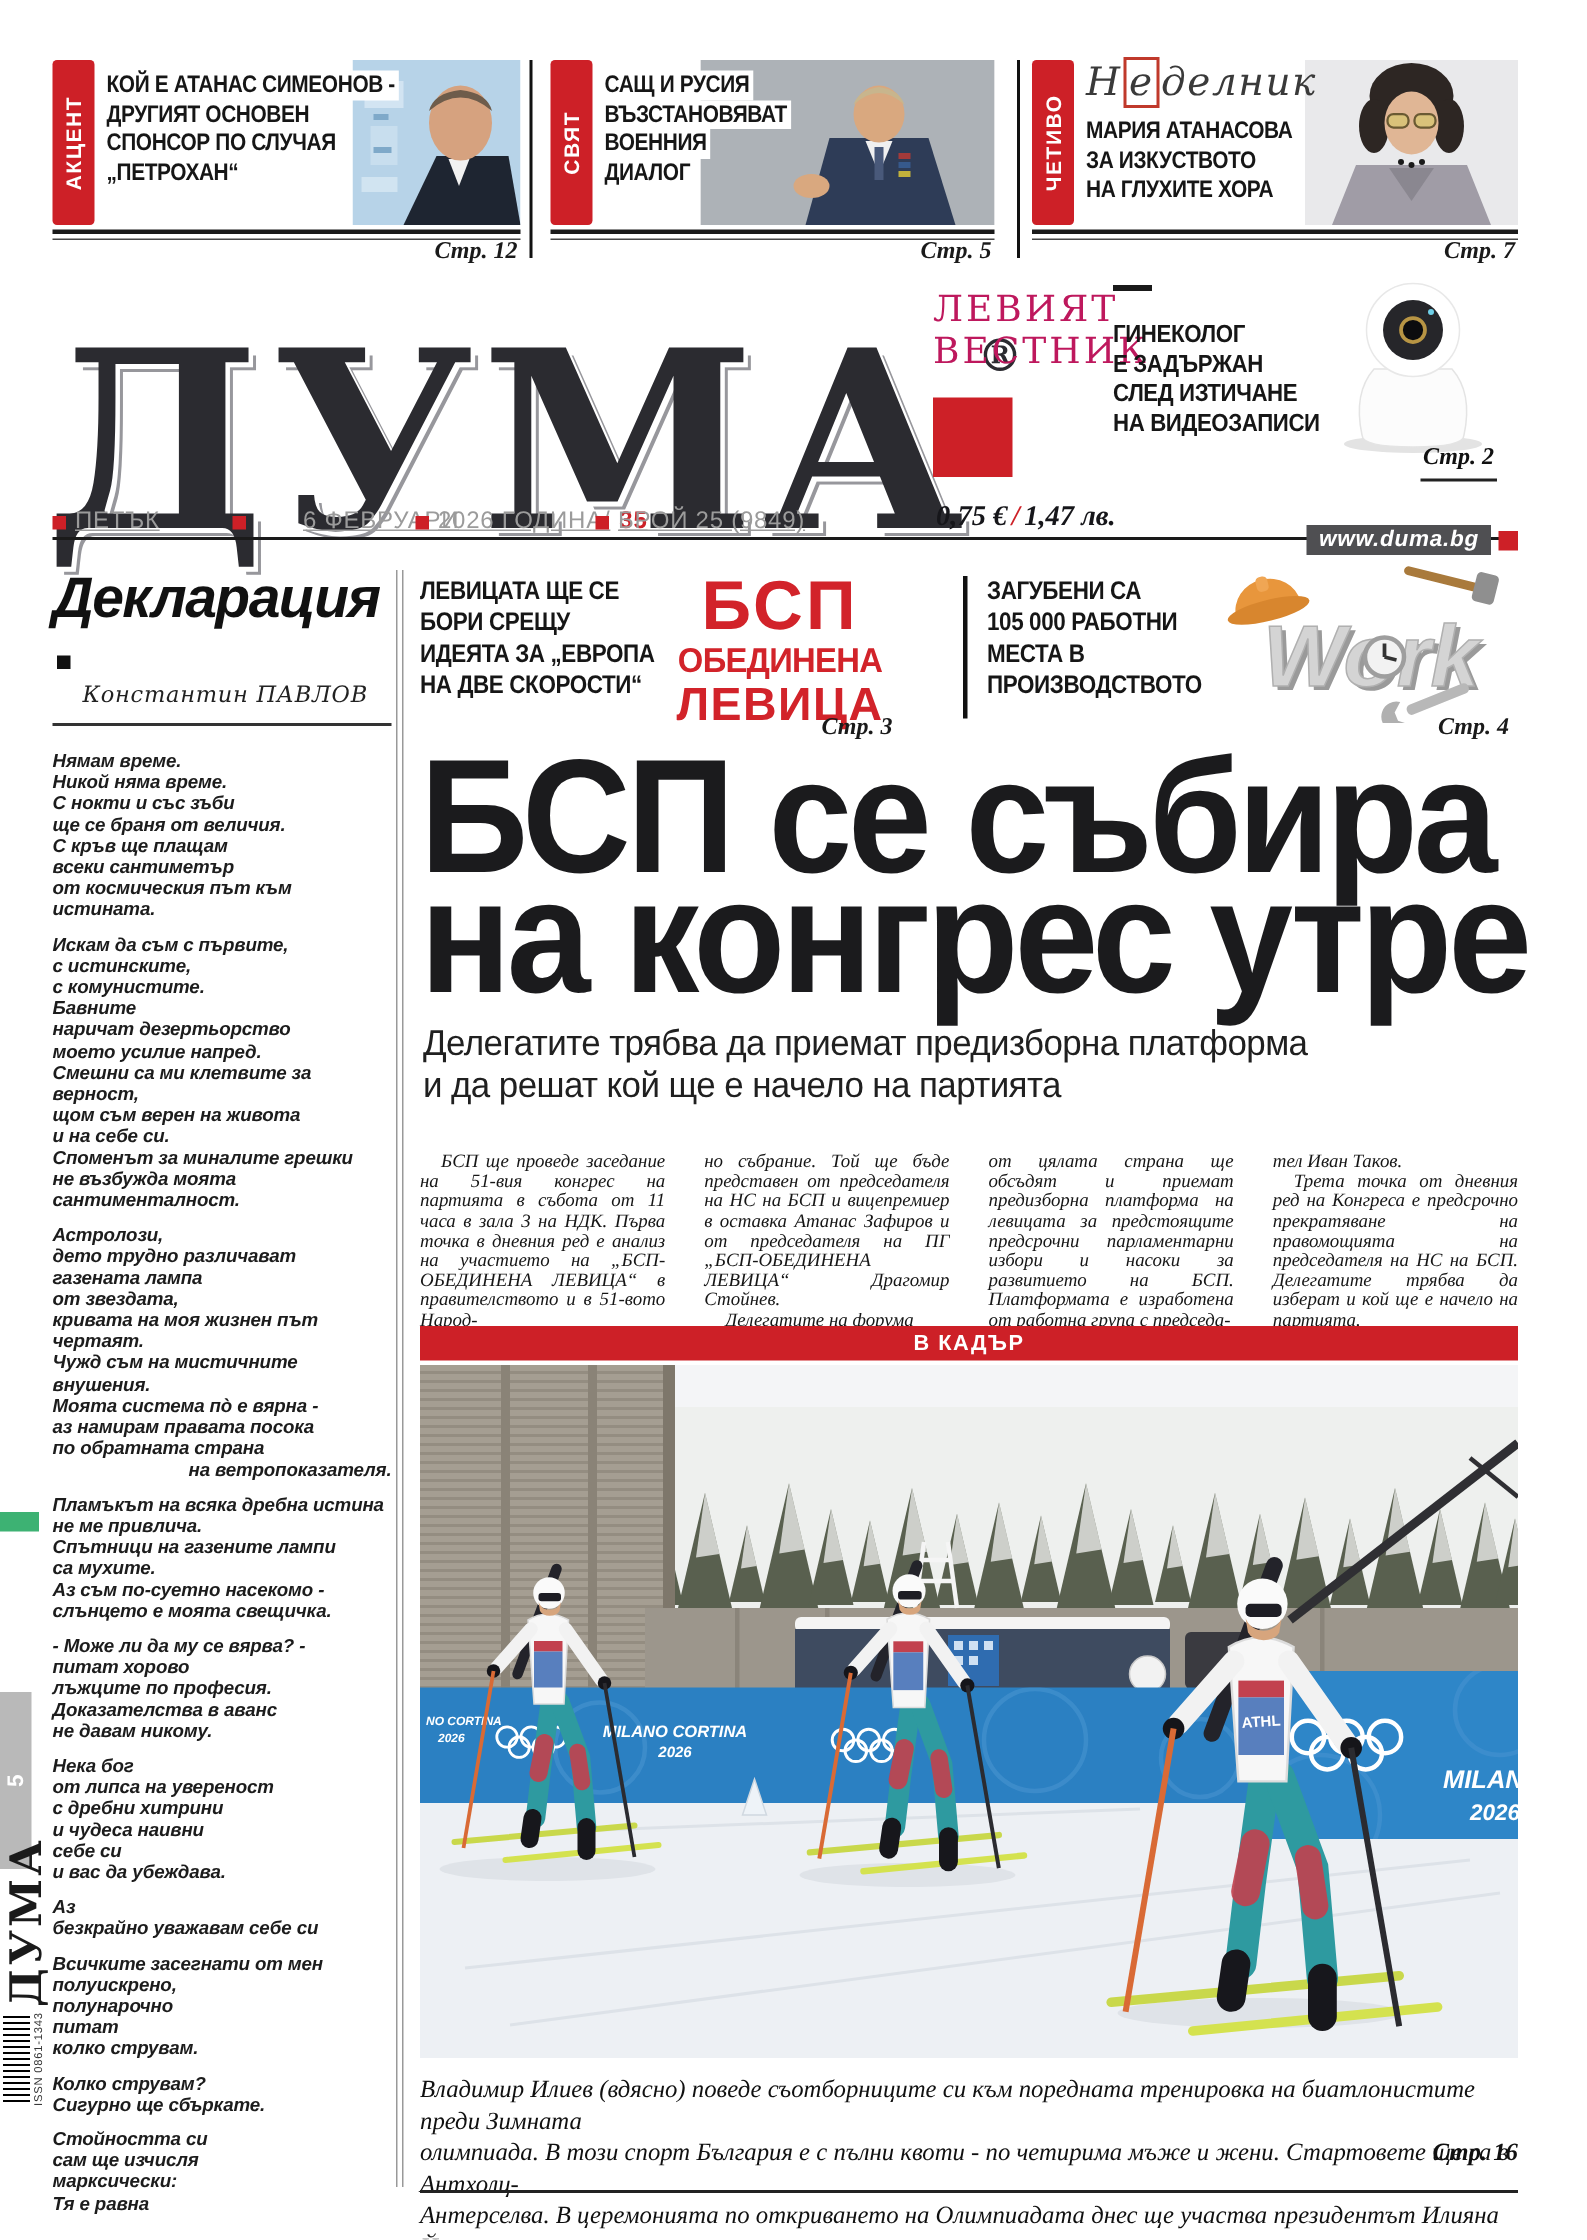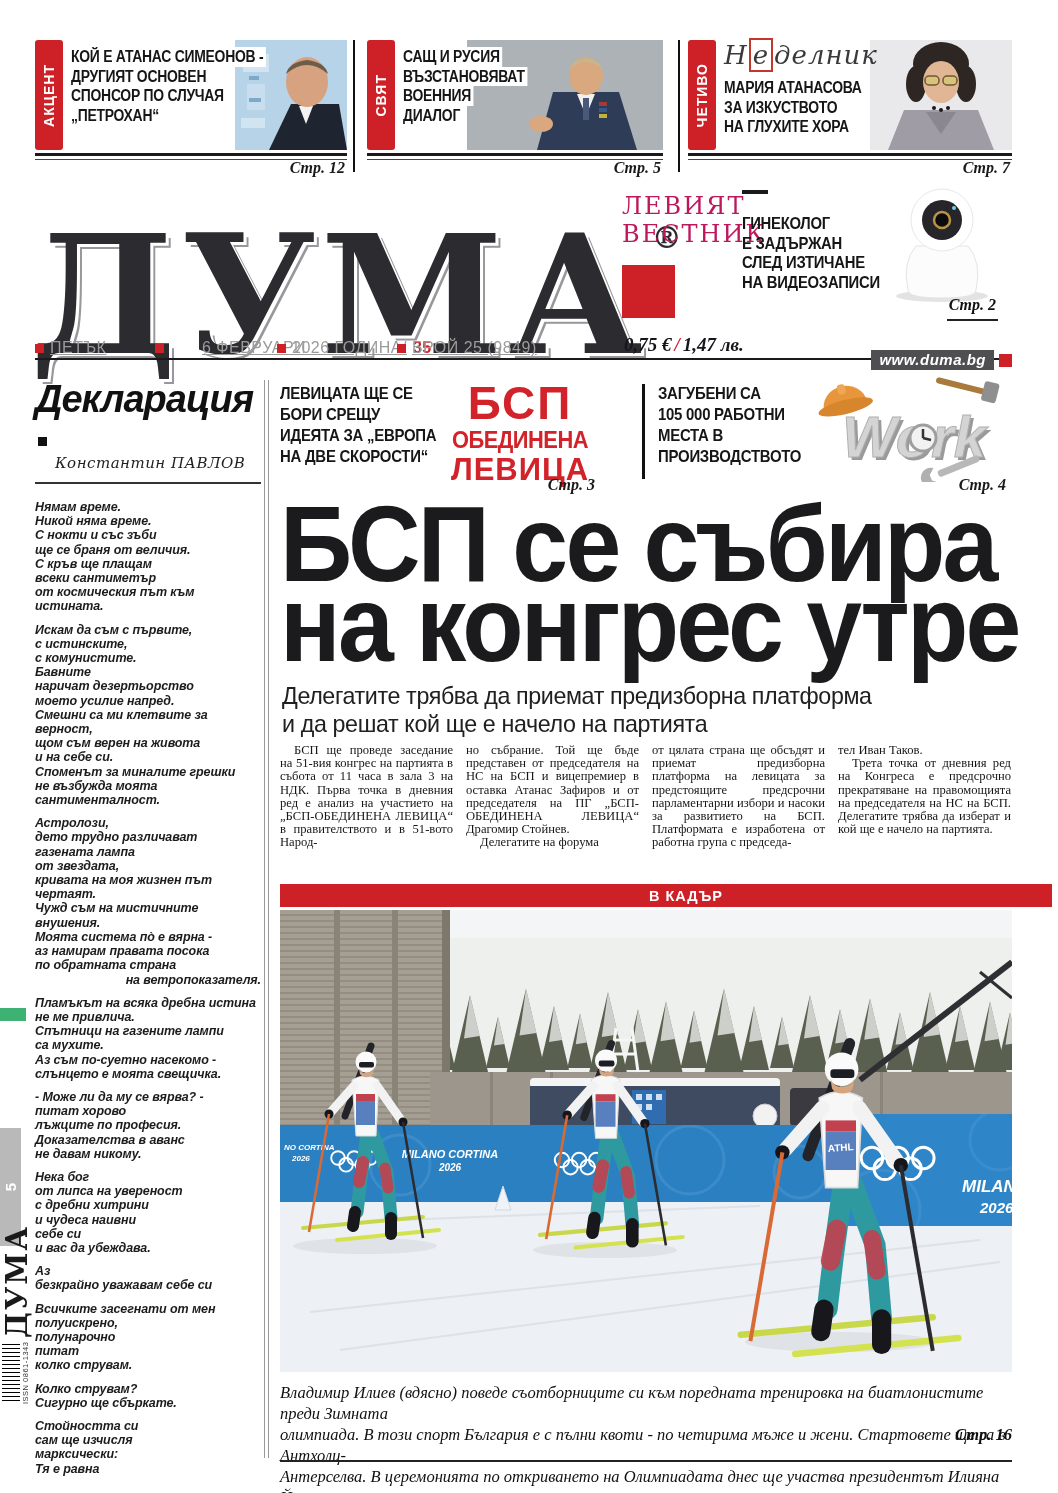--- a/index.html
+++ b/index.html
@@ -105,29 +105,29 @@
   .ctdivider{position:absolute;left:362px;top:8px;width:2.5px;height:95px;background:#111;}
   .workart{position:absolute;left:525px;top:0;}
 
   .headline{position:absolute;left:0;top:128px;margin:0;}
   .headline .ln{font-weight:bold;font-size:108px;line-height:80px;letter-spacing:-3px;
                 transform:scaleX(.93);transform-origin:0 0;white-space:nowrap;color:#1b1b1d;}
   .subhead{position:absolute;left:2px;top:306px;}
   .subhead .ln{font-size:24px;line-height:27.5px;letter-spacing:-.4px;color:#202020;
                transform:scaleX(.97);transform-origin:0 0;white-space:nowrap;}
 
-  .bodycols{position:absolute;left:0;top:368px;width:732px;display:flex;gap:13px;}
+  .bodycols{position:absolute;left:0;top:392px;width:732px;display:flex;gap:26px;font-style:italic;}
   .bcol{width:173px;font-family:"Liberation Serif",serif;font-size:12.6px;line-height:13.2px;
         text-align:justify;color:#161616;}
   .bcol p{margin:0;text-indent:14px;}
   .bcol p.noind{text-indent:0;}
 
   .kadr{position:absolute;left:0;top:508px;width:732px;height:23px;background:#cd2027;color:#fff;
         font-weight:bold;font-size:14.5px;letter-spacing:1px;display:flex;align-items:center;
-        justify-content:center;padding-left:40px;}
+        justify-content:center;}
   .photo{position:absolute;left:0;top:534px;}
   .caption{position:absolute;left:0;top:1006px;width:732px;font-family:"Liberation Serif",serif;
            font-style:italic;font-size:16.5px;line-height:21px;color:#101010;}
   .cappage{position:absolute;right:0;top:42px;font-weight:bold;}
   .bottomrule{position:absolute;left:0;top:1084px;width:732px;border-top:2px solid #222;}
 
   
   .greenbar{position:absolute;left:0;top:1008px;width:26px;height:13px;background:#3db273;}
   .graybar{position:absolute;left:0;top:1128px;width:21px;height:118px;background:#b9b9b9;
            display:flex;align-items:center;justify-content:center;}

